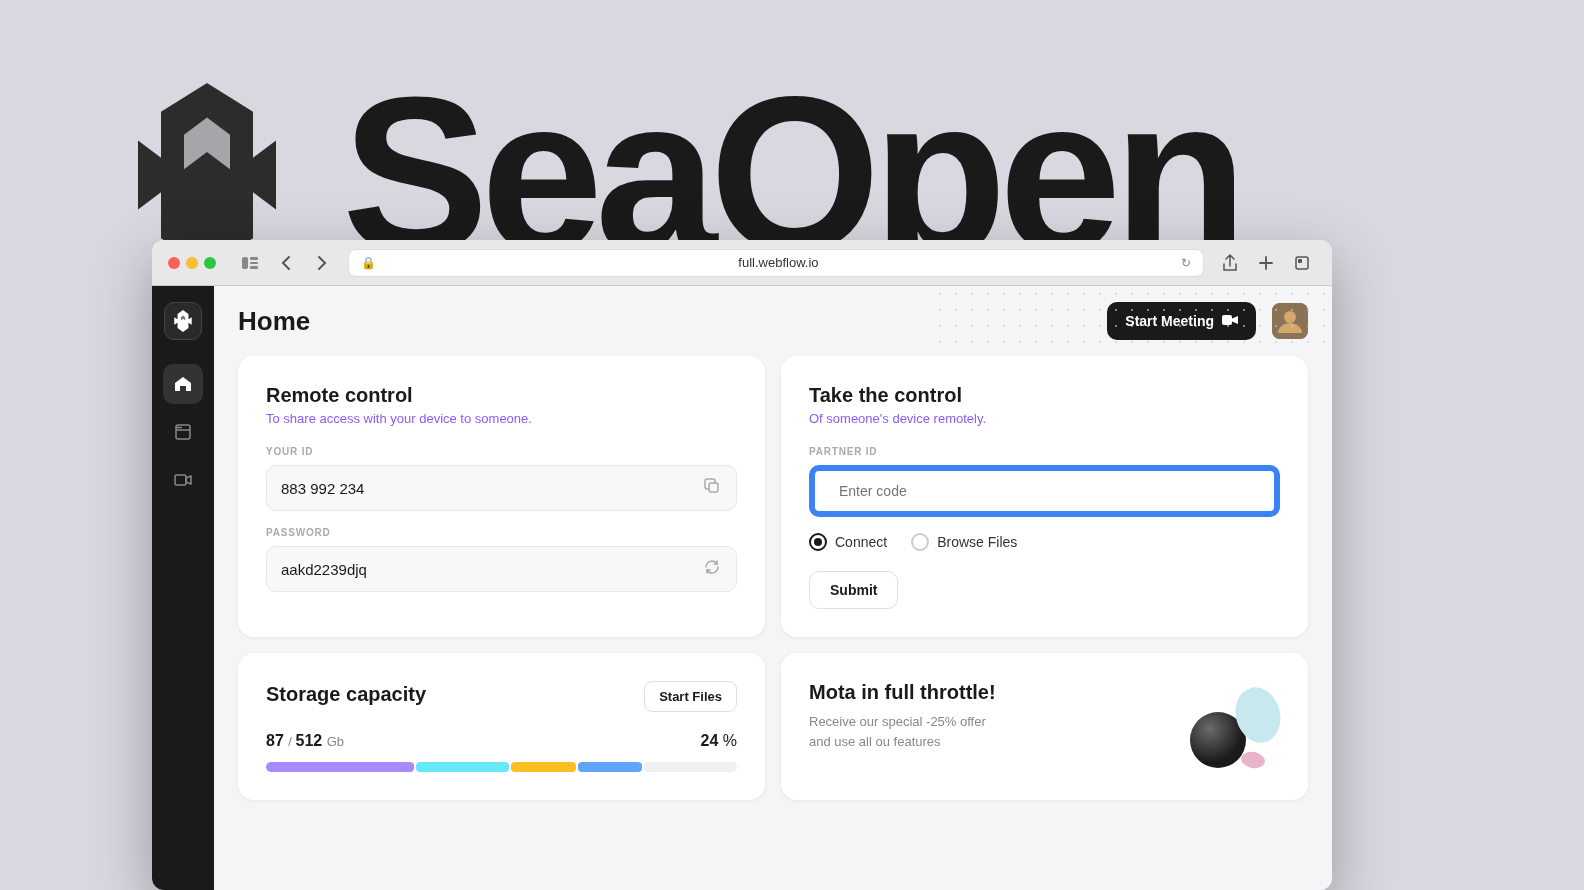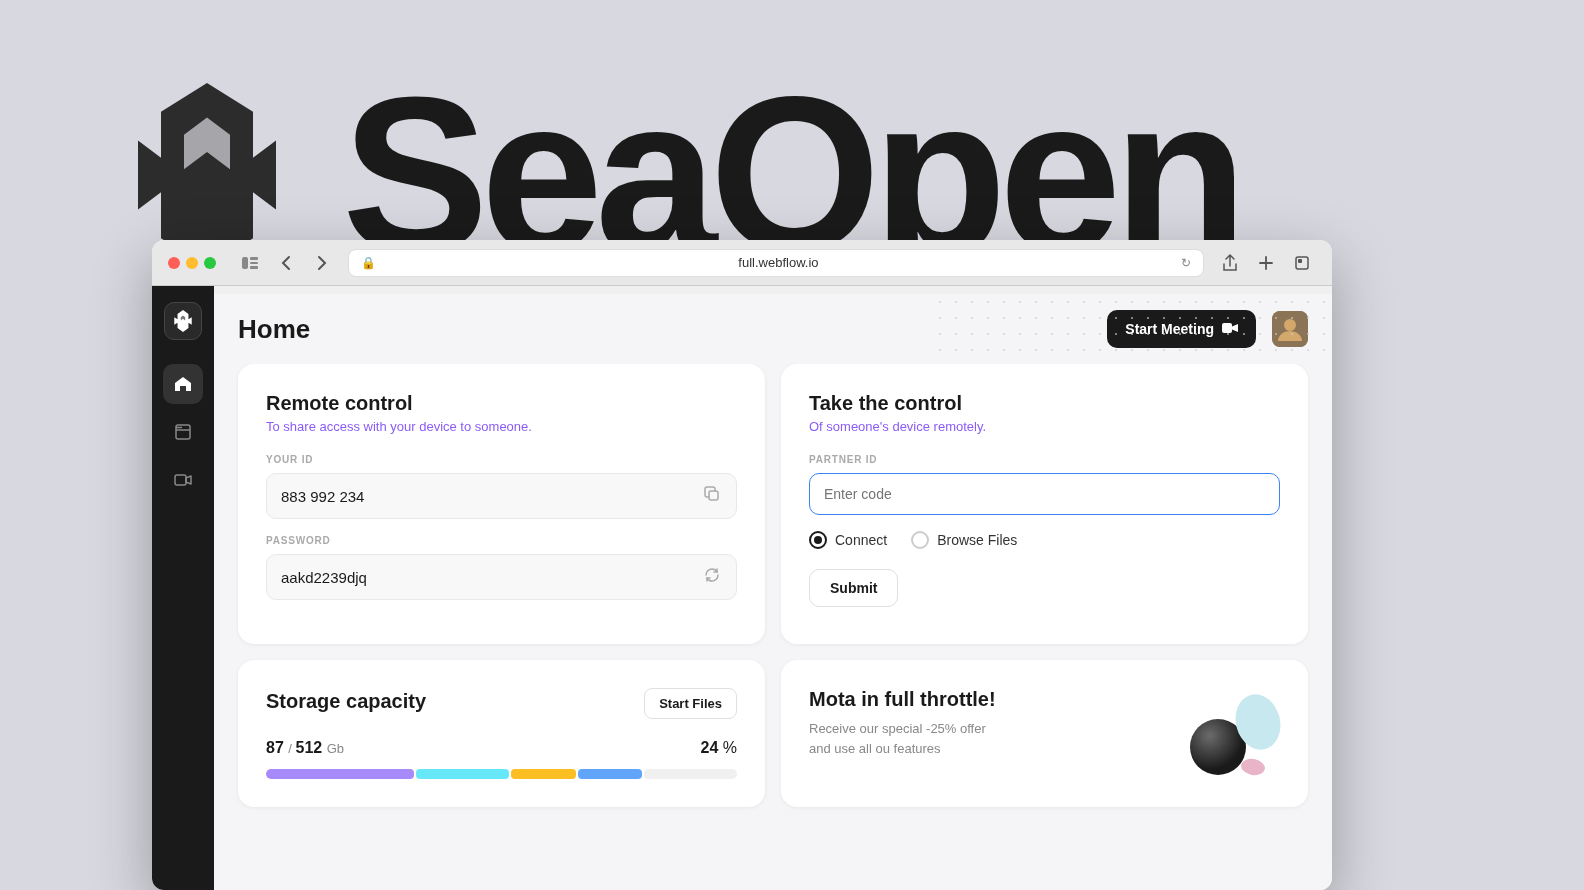--- a/index.html
+++ b/index.html
@@ -183,21 +183,20 @@
       background: #333;
       color: white;
     }
 
     
     .main-content {
       flex: 1;
       background: #f5f5f7;
       overflow-y: auto;
       padding: 0;
-      margin-top: 8px;
     }
 
     
     .top-bar {
       display: flex;
       align-items: center;
       padding: 16px 24px;
       background: #f5f5f7;
       gap: 16px;
     }
@@ -319,23 +318,23 @@
       border: none;
       cursor: pointer;
       color: #aaa;
       font-size: 16px;
       padding: 2px;
     }
 
     
     .partner-id-input {
       width: 100%;
-      border: 1px solid #3b82f6;
+      border: 6px solid #3b82f6;
       border-radius: 10px;
-      padding: 12px 14px;
+      padding: 12px 24px;
       font-size: 14px;
       color: #a16207;
       outline: none;
       margin-bottom: 16px;
     }
     .radio-options {
       display: flex;
       align-items: center;
       gap: 24px;
       margin-bottom: 20px;

